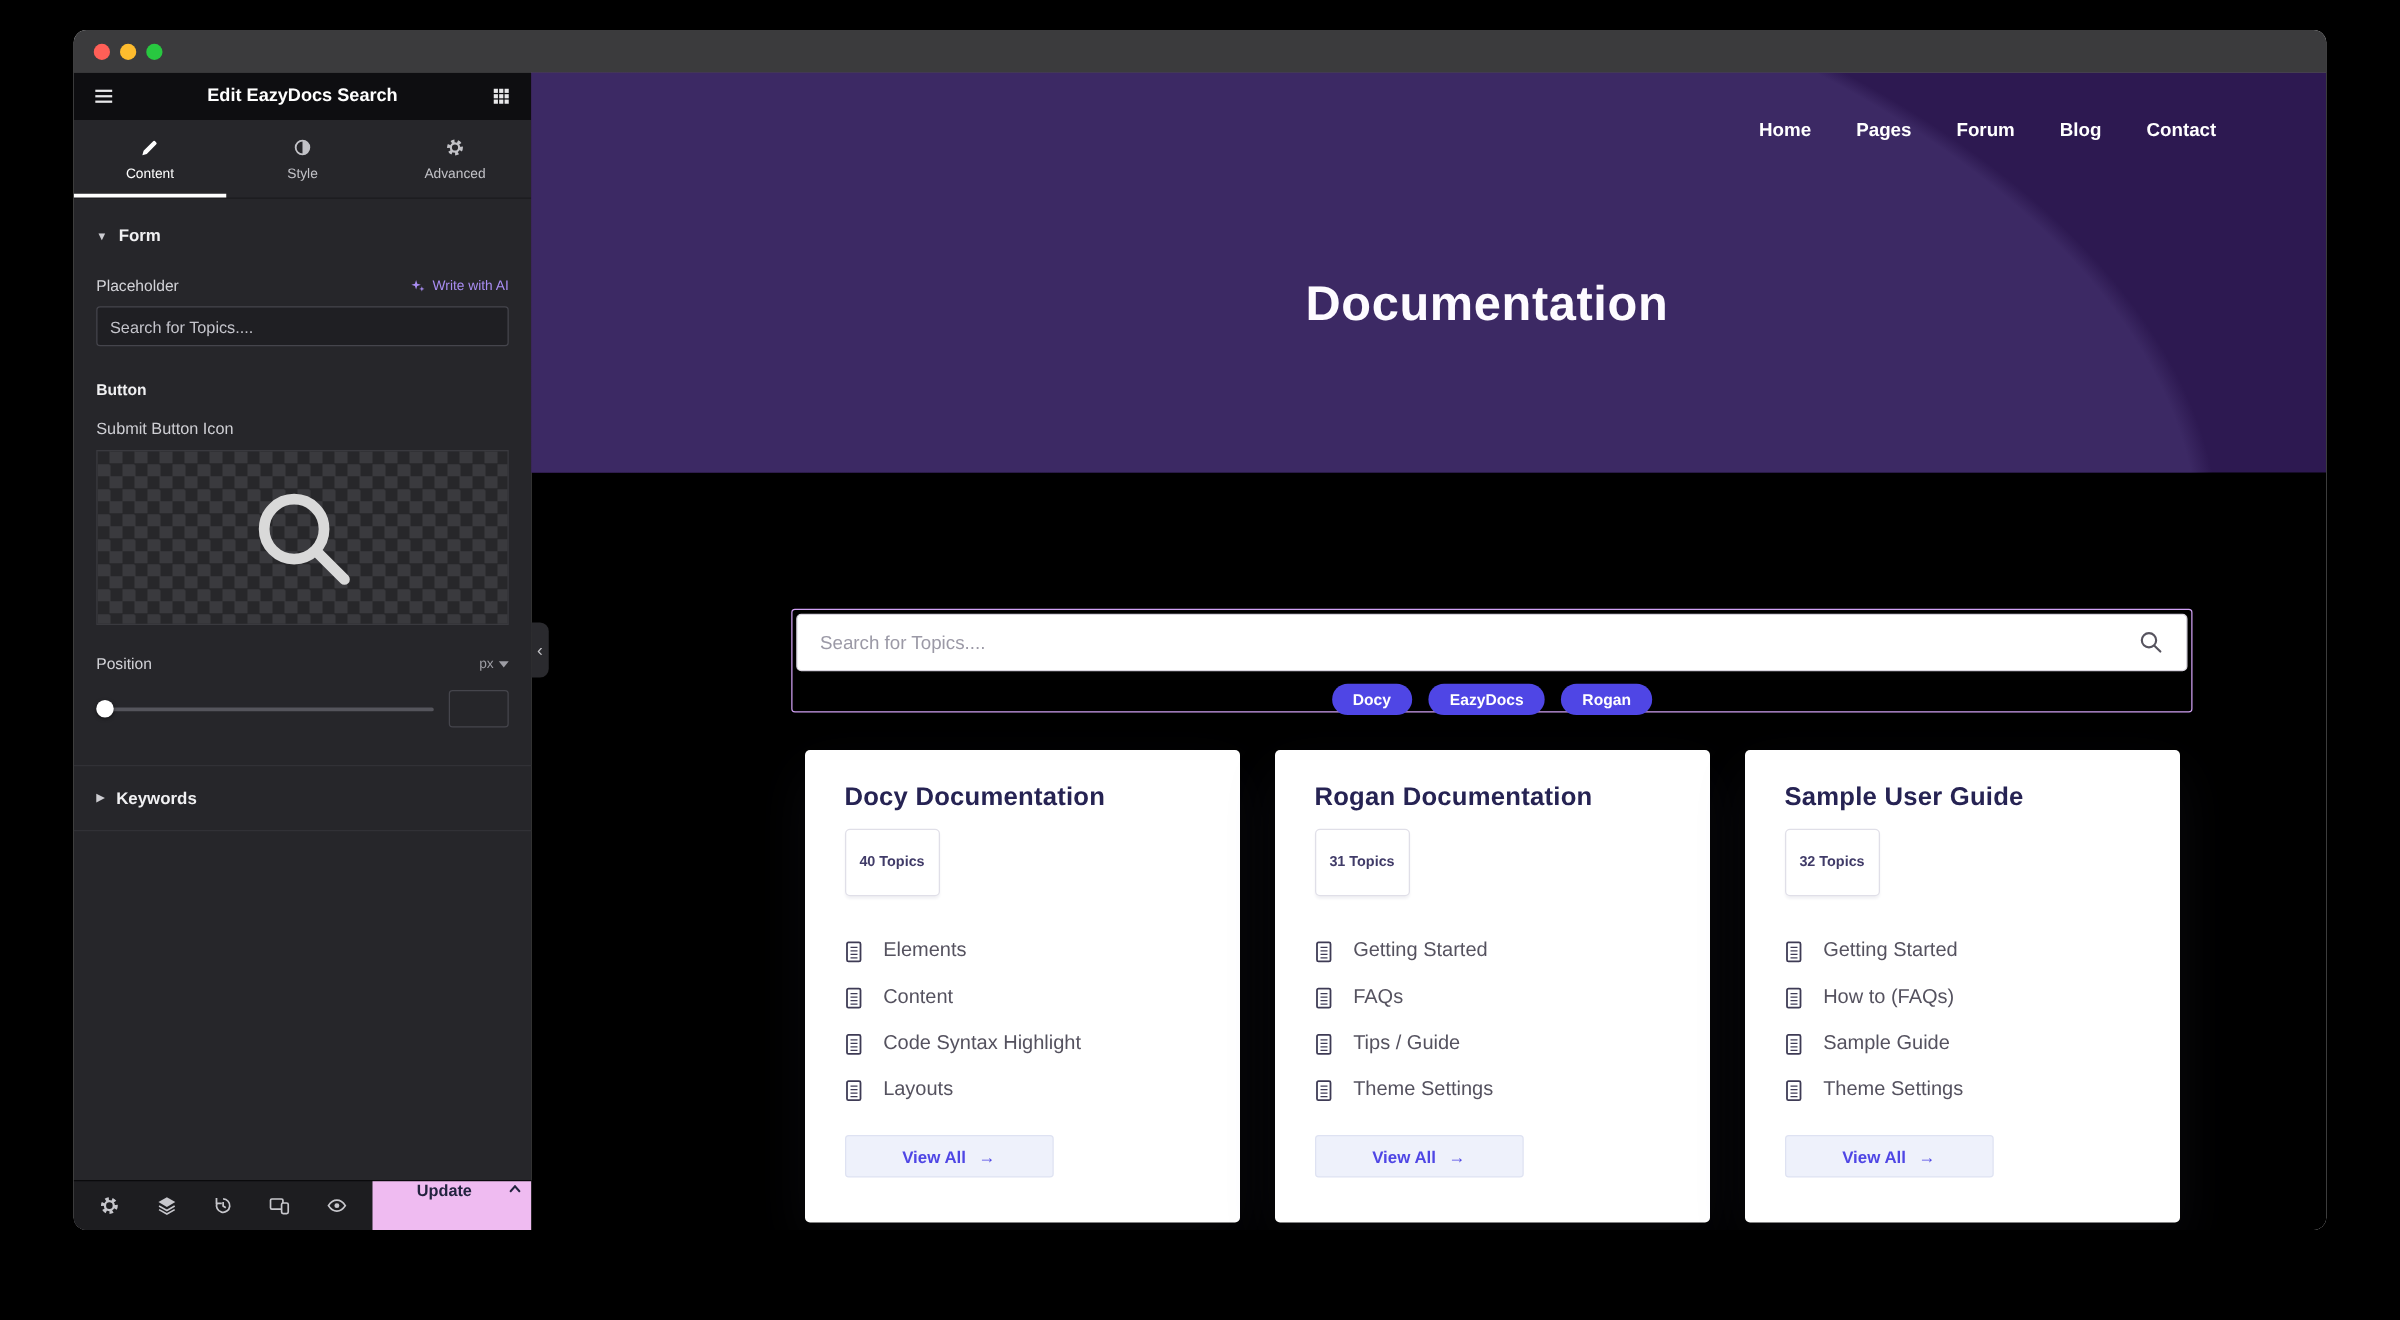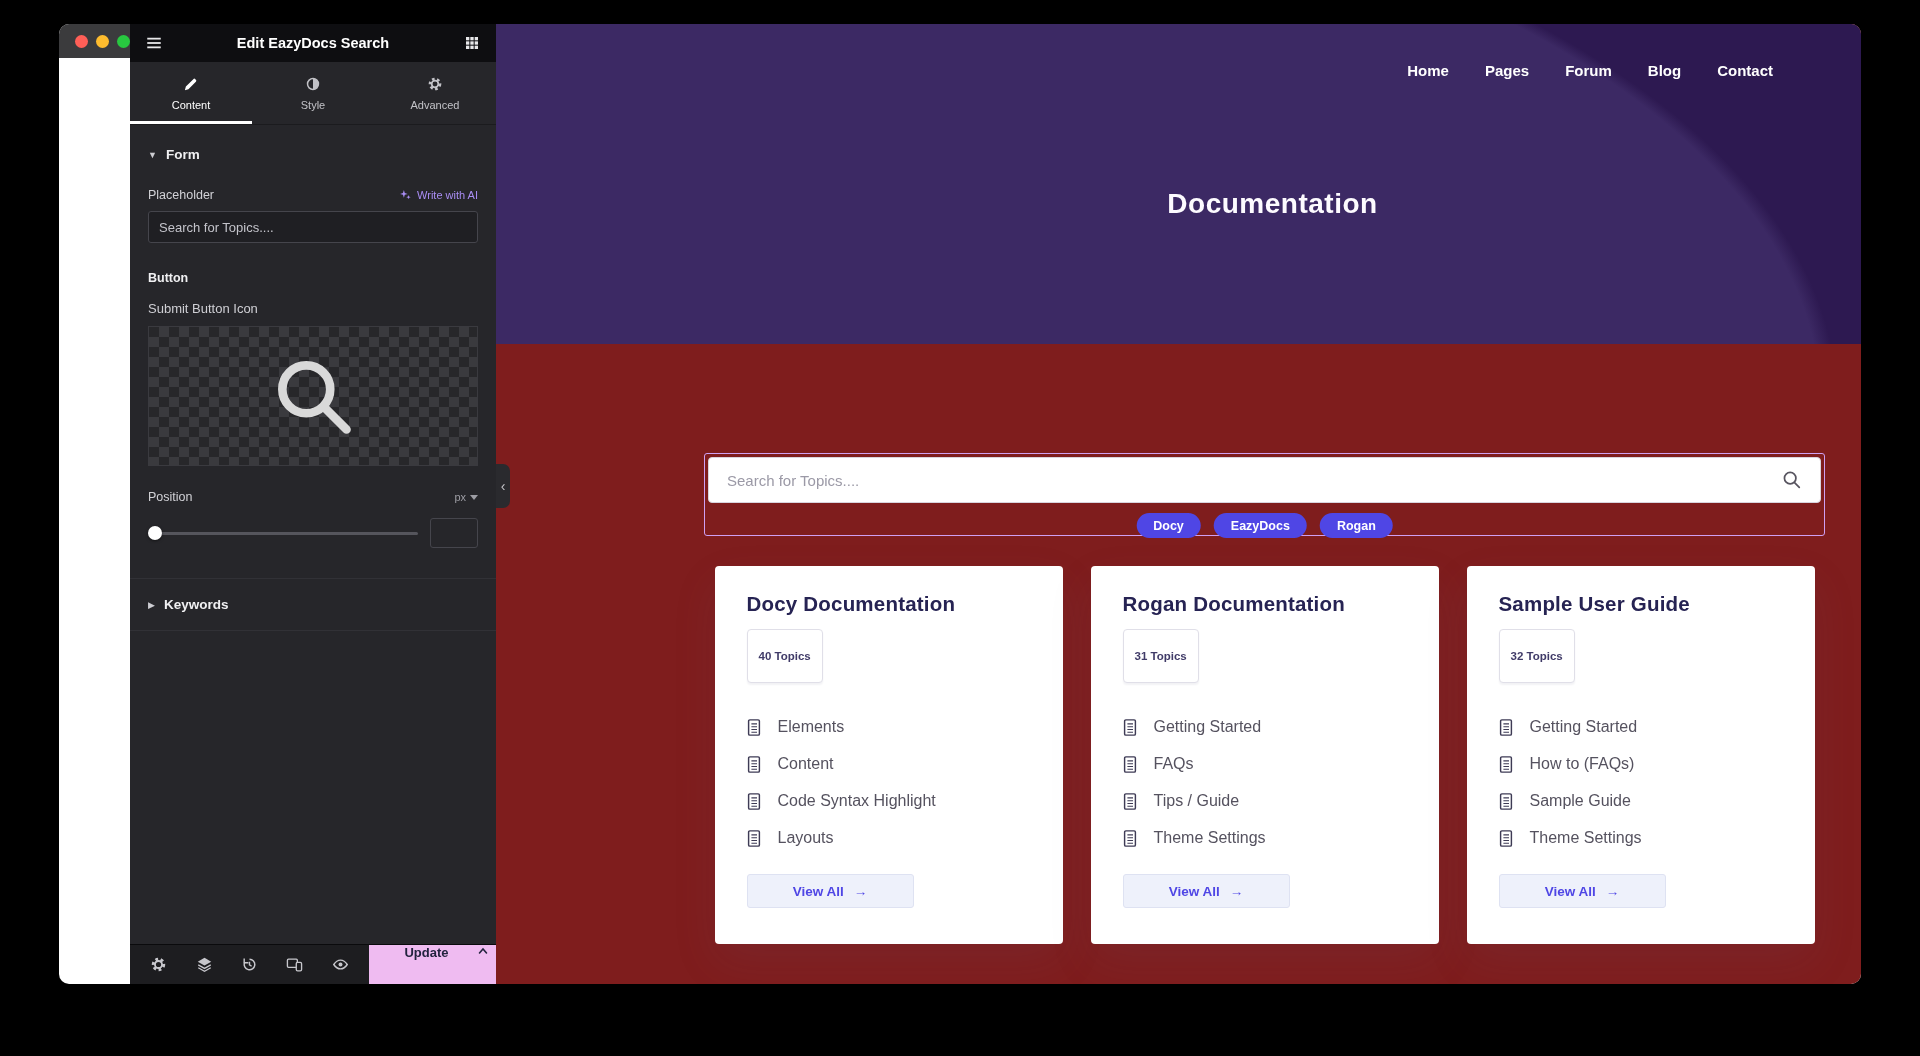--- a/index.html
+++ b/index.html
@@ -3,21 +3,21 @@
 <meta charset="utf-8">
 <style>
   :root{
     --accent:#4f46e5; --update-pink:#efbbf1; --hero:#2d1951; --ai:#a98df3;
     --navy:#262353; --panel:#26262a; --panel-dark:#0e0e11;
   }
   *{box-sizing:border-box; margin:0; padding:0;}
   html,body{width:1920px; height:1056px; background:#000; overflow:hidden;
     font-family:"Liberation Sans","DejaVu Sans",sans-serif;}
   .window{position:absolute; left:59px; top:24px; width:1802px; height:960px;
-    border-radius:10px; overflow:hidden; background:#fff; display:flex; flex-direction:row;}
+    border-radius:10px; overflow:hidden; background:#fff; display:flex; flex-direction:column;}
   
   .titlebar{height:34px; background:#3b3b3d; display:flex; align-items:center; padding-left:16px; gap:8px; flex:none;}
   .tl{width:13px; height:13px; border-radius:50%;}
   
   .main{flex:1; display:flex; min-height:0;}
   
   .panel{width:366px; flex:none; background:var(--panel); color:#d8d8dc; display:flex; flex-direction:column;}
   .panel-header{height:38px; background:var(--panel-dark); display:flex; align-items:center; padding:0 13px; flex:none;}
   .panel-title{flex:1; text-align:center; font-size:14.5px; font-weight:700; color:#fff;}
   .icon-btn{width:22px; height:22px; display:flex; align-items:center; justify-content:center; color:#e8e8ea; cursor:pointer;}
@@ -52,30 +52,30 @@
   .kw-sec{margin-top:30px; border-top:1px solid #313136; border-bottom:1px solid #313136; padding:18px;}
   .panel-footer{flex:none; height:40px; background:#1d1d20; border-top:1px solid #0a0a0c; display:flex; align-items:stretch;}
   .footer-icons{flex:1; display:flex; align-items:center; justify-content:space-around; padding:0 6px;}
   .footer-icons .icon-btn{color:#c7c7cc;}
   .footer-icons svg{width:17px; height:17px;}
   .update-btn{width:127px; background:var(--update-pink); display:flex; align-items:flex-start; cursor:pointer;}
   .update-label{flex:1; text-align:center; font-size:13px; font-weight:700; color:#23233f; padding-left:14px;}
   .update-caret{width:26px; display:flex; align-items:center; justify-content:center; color:#23233f;}
   .update-caret svg{width:12px; height:12px;}
   
-  .preview{flex:1; position:relative; background:#7f1d1d; overflow:hidden;}
+  .preview{flex:1; position:relative; background:#000000; overflow:hidden;}
   .hero{position:absolute; left:0; top:0; right:0; height:320px;
     background:
       radial-gradient(1150px 560px at 14% 118%, #3c2964 0 98.5%, rgba(60,41,100,0) 100%),
       radial-gradient(950px 640px at -6% 42%, #481d60 0, rgba(72,29,96,0) 62%),
       #2d1951;}
   .nav{position:absolute; top:38px; right:88px; display:flex; gap:36px;}
   .nav a{color:#fff; font-size:15px; font-weight:700; text-decoration:none; cursor:pointer;}
-  .hero-title{position:absolute; top:164px; left:216px; width:1121px; text-align:center;
-    color:#fdfbff; font-size:28px; font-weight:700; letter-spacing:.5px;}
+  .hero-title{position:absolute; top:164px; left:204px; width:1121px; text-align:center;
+    color:#fdfbff; font-size:39px; font-weight:700; letter-spacing:.5px;}
   .collapse-tab{position:absolute; left:0; top:440px; width:14px; height:44px; background:#2a2a2e;
     border-radius:0 7px 7px 0; color:#c5c5c9; display:flex; align-items:center; justify-content:center;
     font-size:14px; cursor:pointer; z-index:5;}
   .site-container{position:absolute; left:208px; top:0; width:1121px; height:100%;}
   .search-widget{position:absolute; top:429px; left:0; right:0; height:83px;
     border:1px solid #cfa0f2; border-radius:3px;}
   .search-box{position:absolute; top:3px; left:3px; right:3px; height:46px; background:#fff;
     border:1px solid #d8d4de; border-radius:4px; display:flex; align-items:center; padding:0 18px; gap:12px;}
   .search-box input{flex:1; border:none; outline:none; font-size:15px; color:#444; font-family:inherit; background:transparent;}
   .search-box input::placeholder{color:#9b99a6;}

